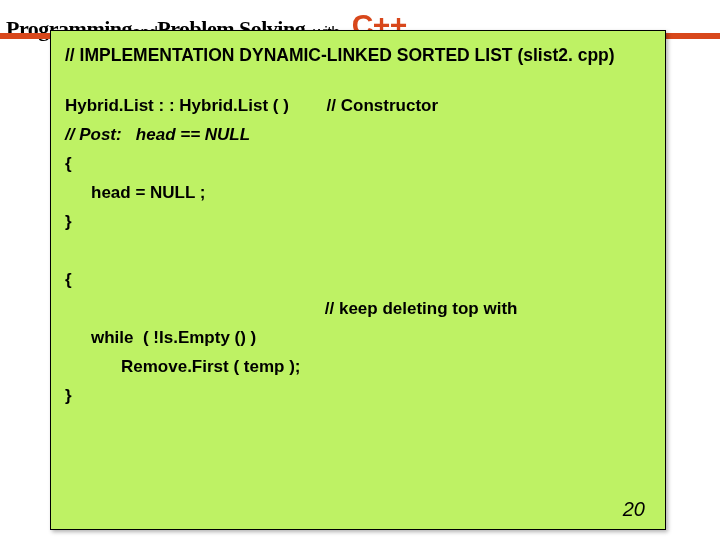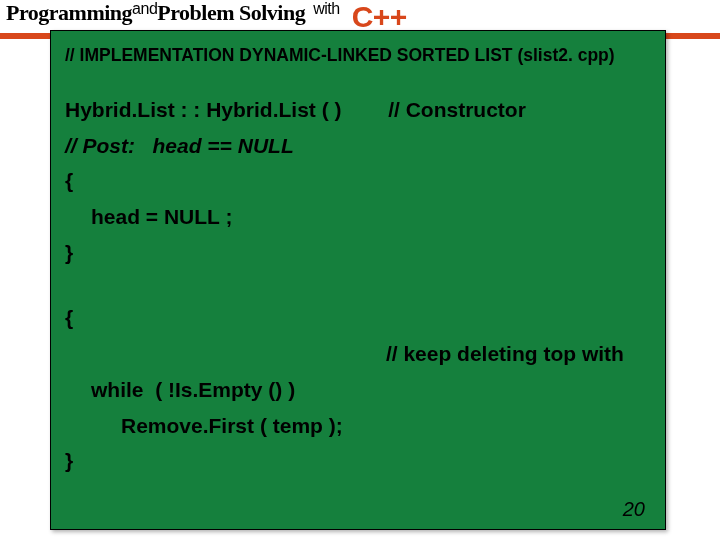--- a/index.html
+++ b/index.html
@@ -20,21 +20,21 @@
     height: 42px;
     background: #fff;
   }
   .header-title {
     position: absolute;
     top: 0;
     left: 0;
     width: 720px;
     height: 42px;
     display: flex;
-    align-items: flex-start;
+    align-items: flex-end;
     font-weight: bold;
     font-size: 22px;
     color: #000;
     letter-spacing: -0.5px;
   }
   .header-title .prog { font-family: Georgia, 'Times New Roman', serif; margin-left: 6px; }
   .header-title .and { font-family: Arial; font-size: 16px; margin: 0 0; font-weight: normal; }
   .header-title .ps { font-family: Georgia, 'Times New Roman', serif; }
   .header-title .with { font-family: Arial; font-size: 16px; margin: 0 8px; font-weight: normal; }
   .header-title .cpp { color: #d8471b; font-family: Arial; font-size: 30px; font-weight: 900; margin-left: 4px; }
@@ -45,38 +45,38 @@
     width: 720px;
     height: 6px;
     background: #d8471b;
   }
   .code-box {
     position: absolute;
     top: 30px;
     left: 50px;
     width: 616px;
     height: 500px;
-    background: #15803d;
+    background: #bef264;
     border: 1px solid #000;
     box-shadow: 2px 2px 4px rgba(0,0,0,0.3);
     padding: 14px 14px 0 14px;
     box-sizing: border-box;
   }
   .comment-header {
     font-family: Arial, sans-serif;
     font-weight: bold;
     font-size: 17.5px;
     color: #000;
     margin-bottom: 26px;
     white-space: nowrap;
   }
   .code-line {
     font-family: Arial, sans-serif;
     font-weight: bold;
-    font-size: 21px;
+    font-size: 17px;
     line-height: 1.7;
     color: #000;
     white-space: pre;
   }
   .italic { font-style: italic; }
   .indent1 { padding-left: 26px; }
   .indent2 { padding-left: 56px; }
   .gap { height: 30px; }
   .page-num {
     position: absolute;

